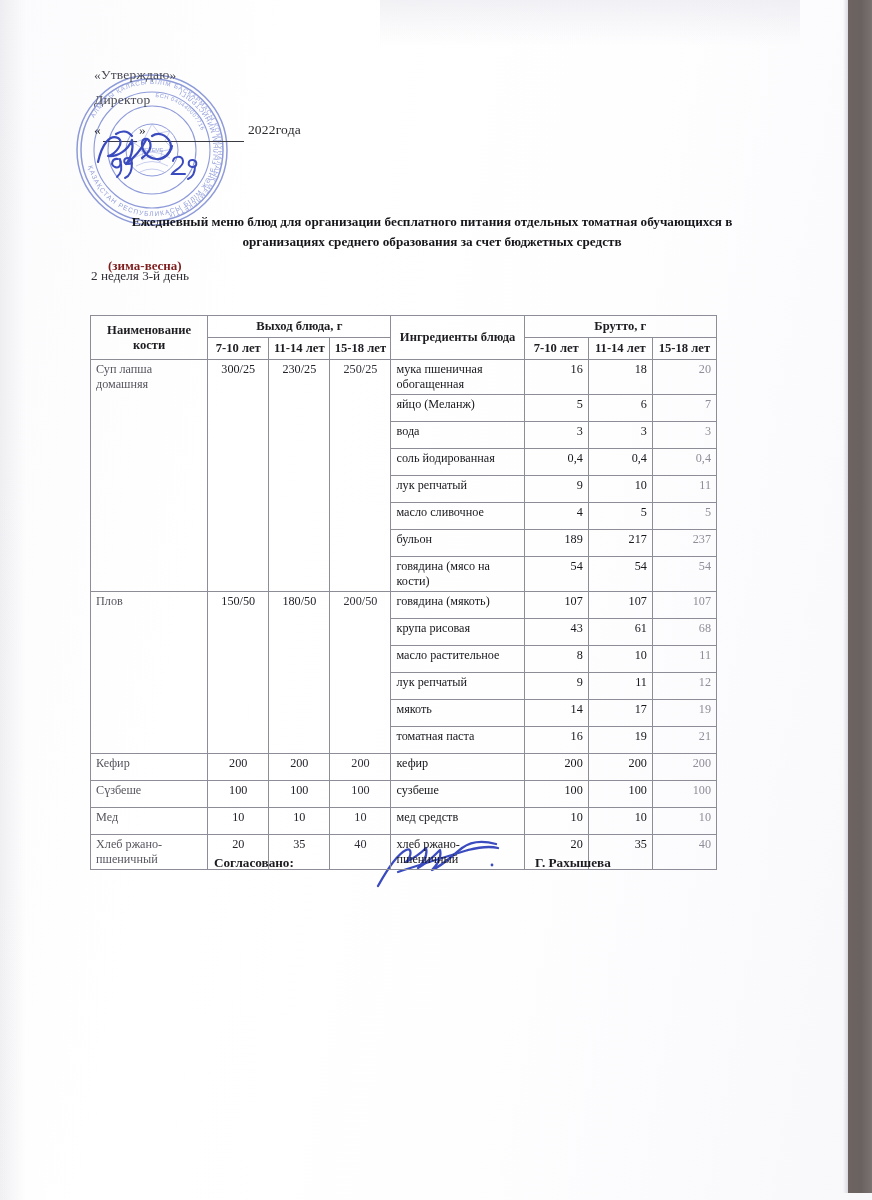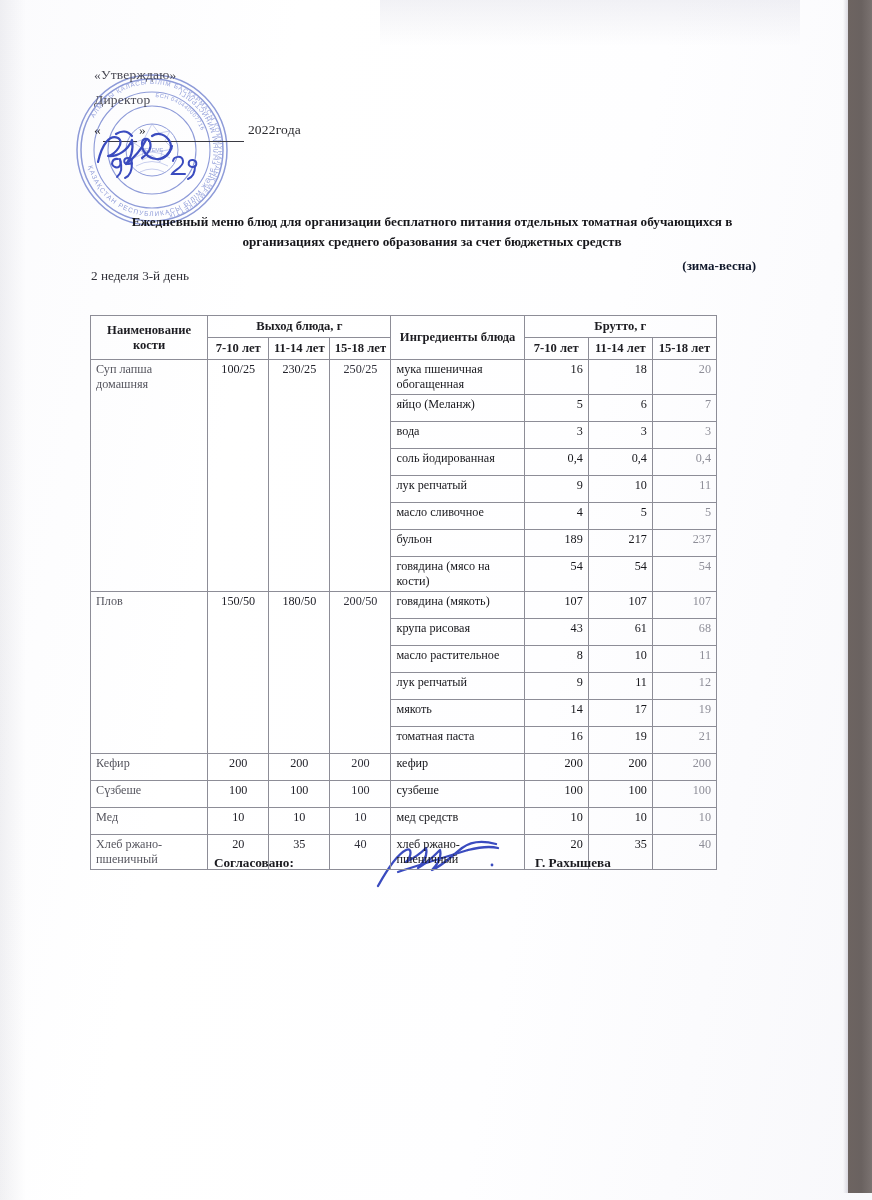--- a/index.html
+++ b/index.html
@@ -135,24 +135,24 @@
     font-size: 13.2px;
     font-weight: bold;
     line-height: 20px;
     color: #16161a;
   }
   #season-line {
     position: absolute;
     left: 108px;
     top: 258px;
     width: 648px;
-    text-align: right;
+    text-align: left;
     font-size: 13px;
     font-weight: bold;
-    color: #0f172a;
+    color: #7f1d1d;
   }
   #week-day-line {
     position: absolute;
     left: 91px;
     top: 268px;
     font-size: 13.2px;
     color: #2e2e36;
   }
 
   
@@ -343,21 +343,21 @@
         <th>11-14 лет</th>
         <th>15-18 лет</th>
         <th>7-10 лет</th>
         <th>11-14 лет</th>
         <th>15-18 лет</th>
       </tr>
     </thead>
     <tbody id="table-body">
         <tr class="row-tall">
           <td class="cell-name" rowspan="8">Суп лапша домашняя</td>
-          <td class="cell-out" rowspan="8">100/25</td>
+          <td class="cell-out" rowspan="8">300/25</td>
           <td class="cell-out" rowspan="8">230/25</td>
           <td class="cell-out dim" rowspan="8">250/25</td>
           <td class="cell-ingr">мука пшеничная обогащенная</td>
           <td class="cell-brutto">16</td>
           <td class="cell-brutto">18</td>
           <td class="cell-brutto faded">20</td>
         </tr>
         <tr class="row-std">
           <td class="cell-ingr">яйцо (Меланж)</td>
           <td class="cell-brutto">5</td>

